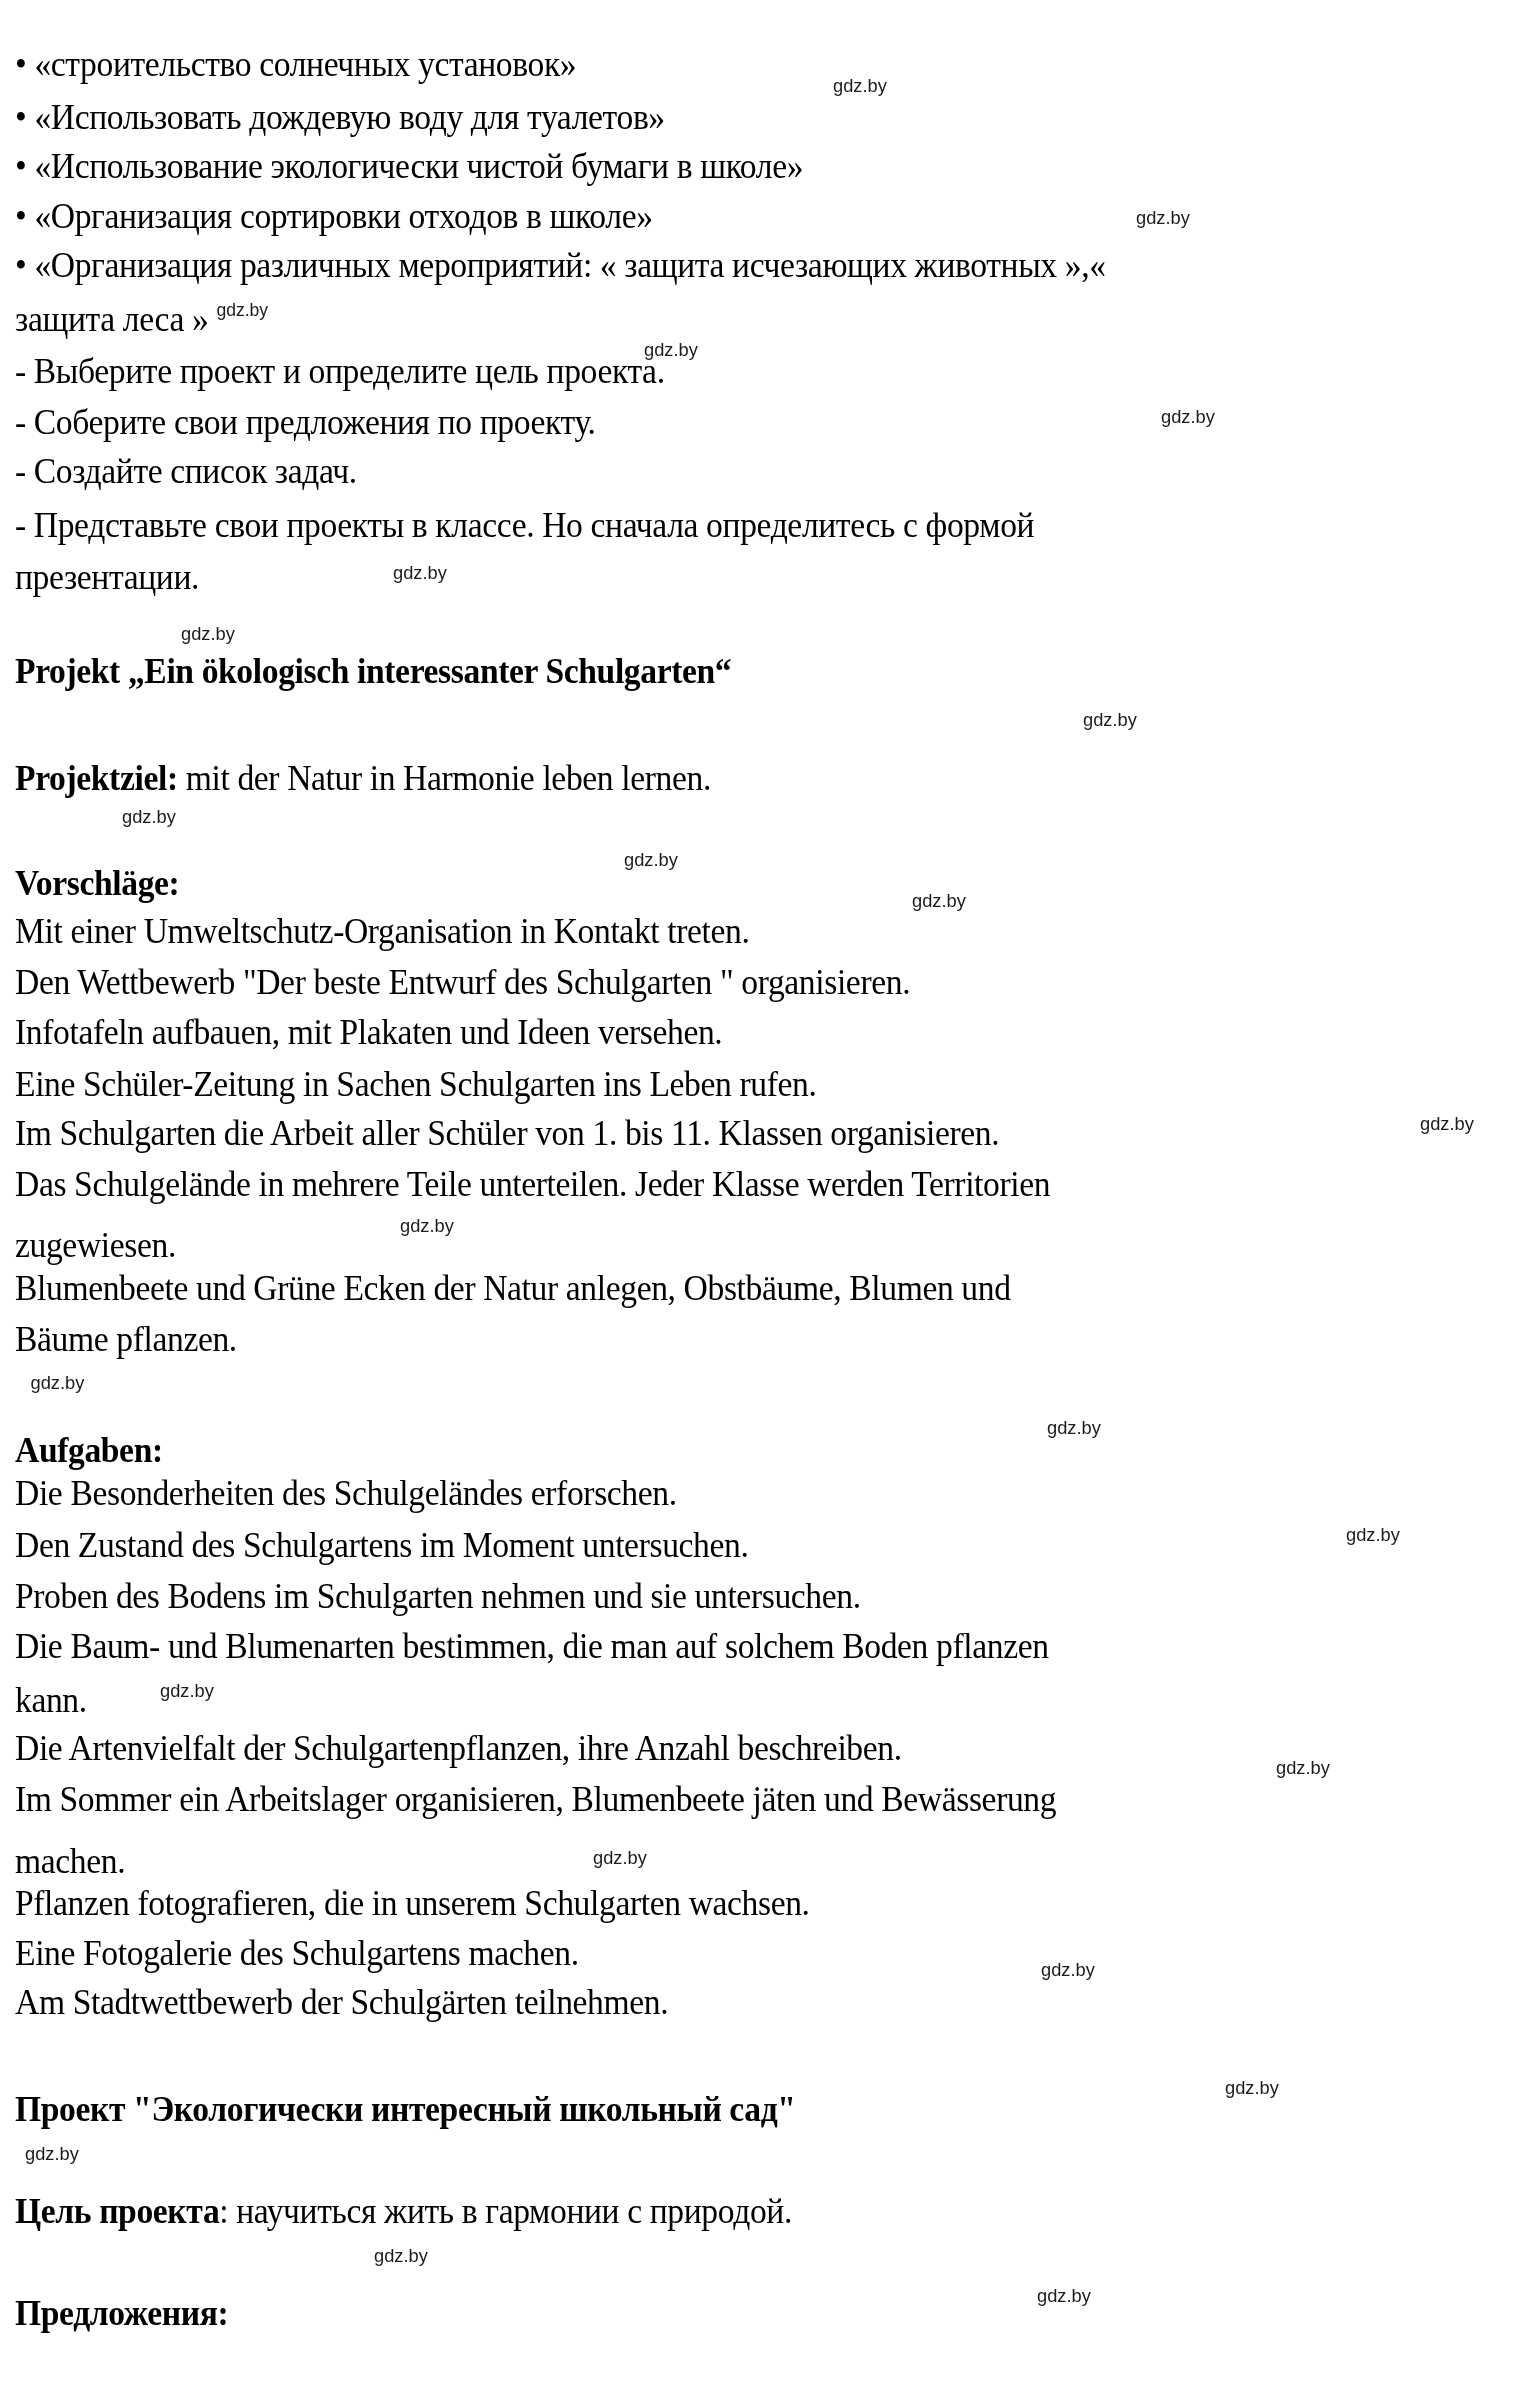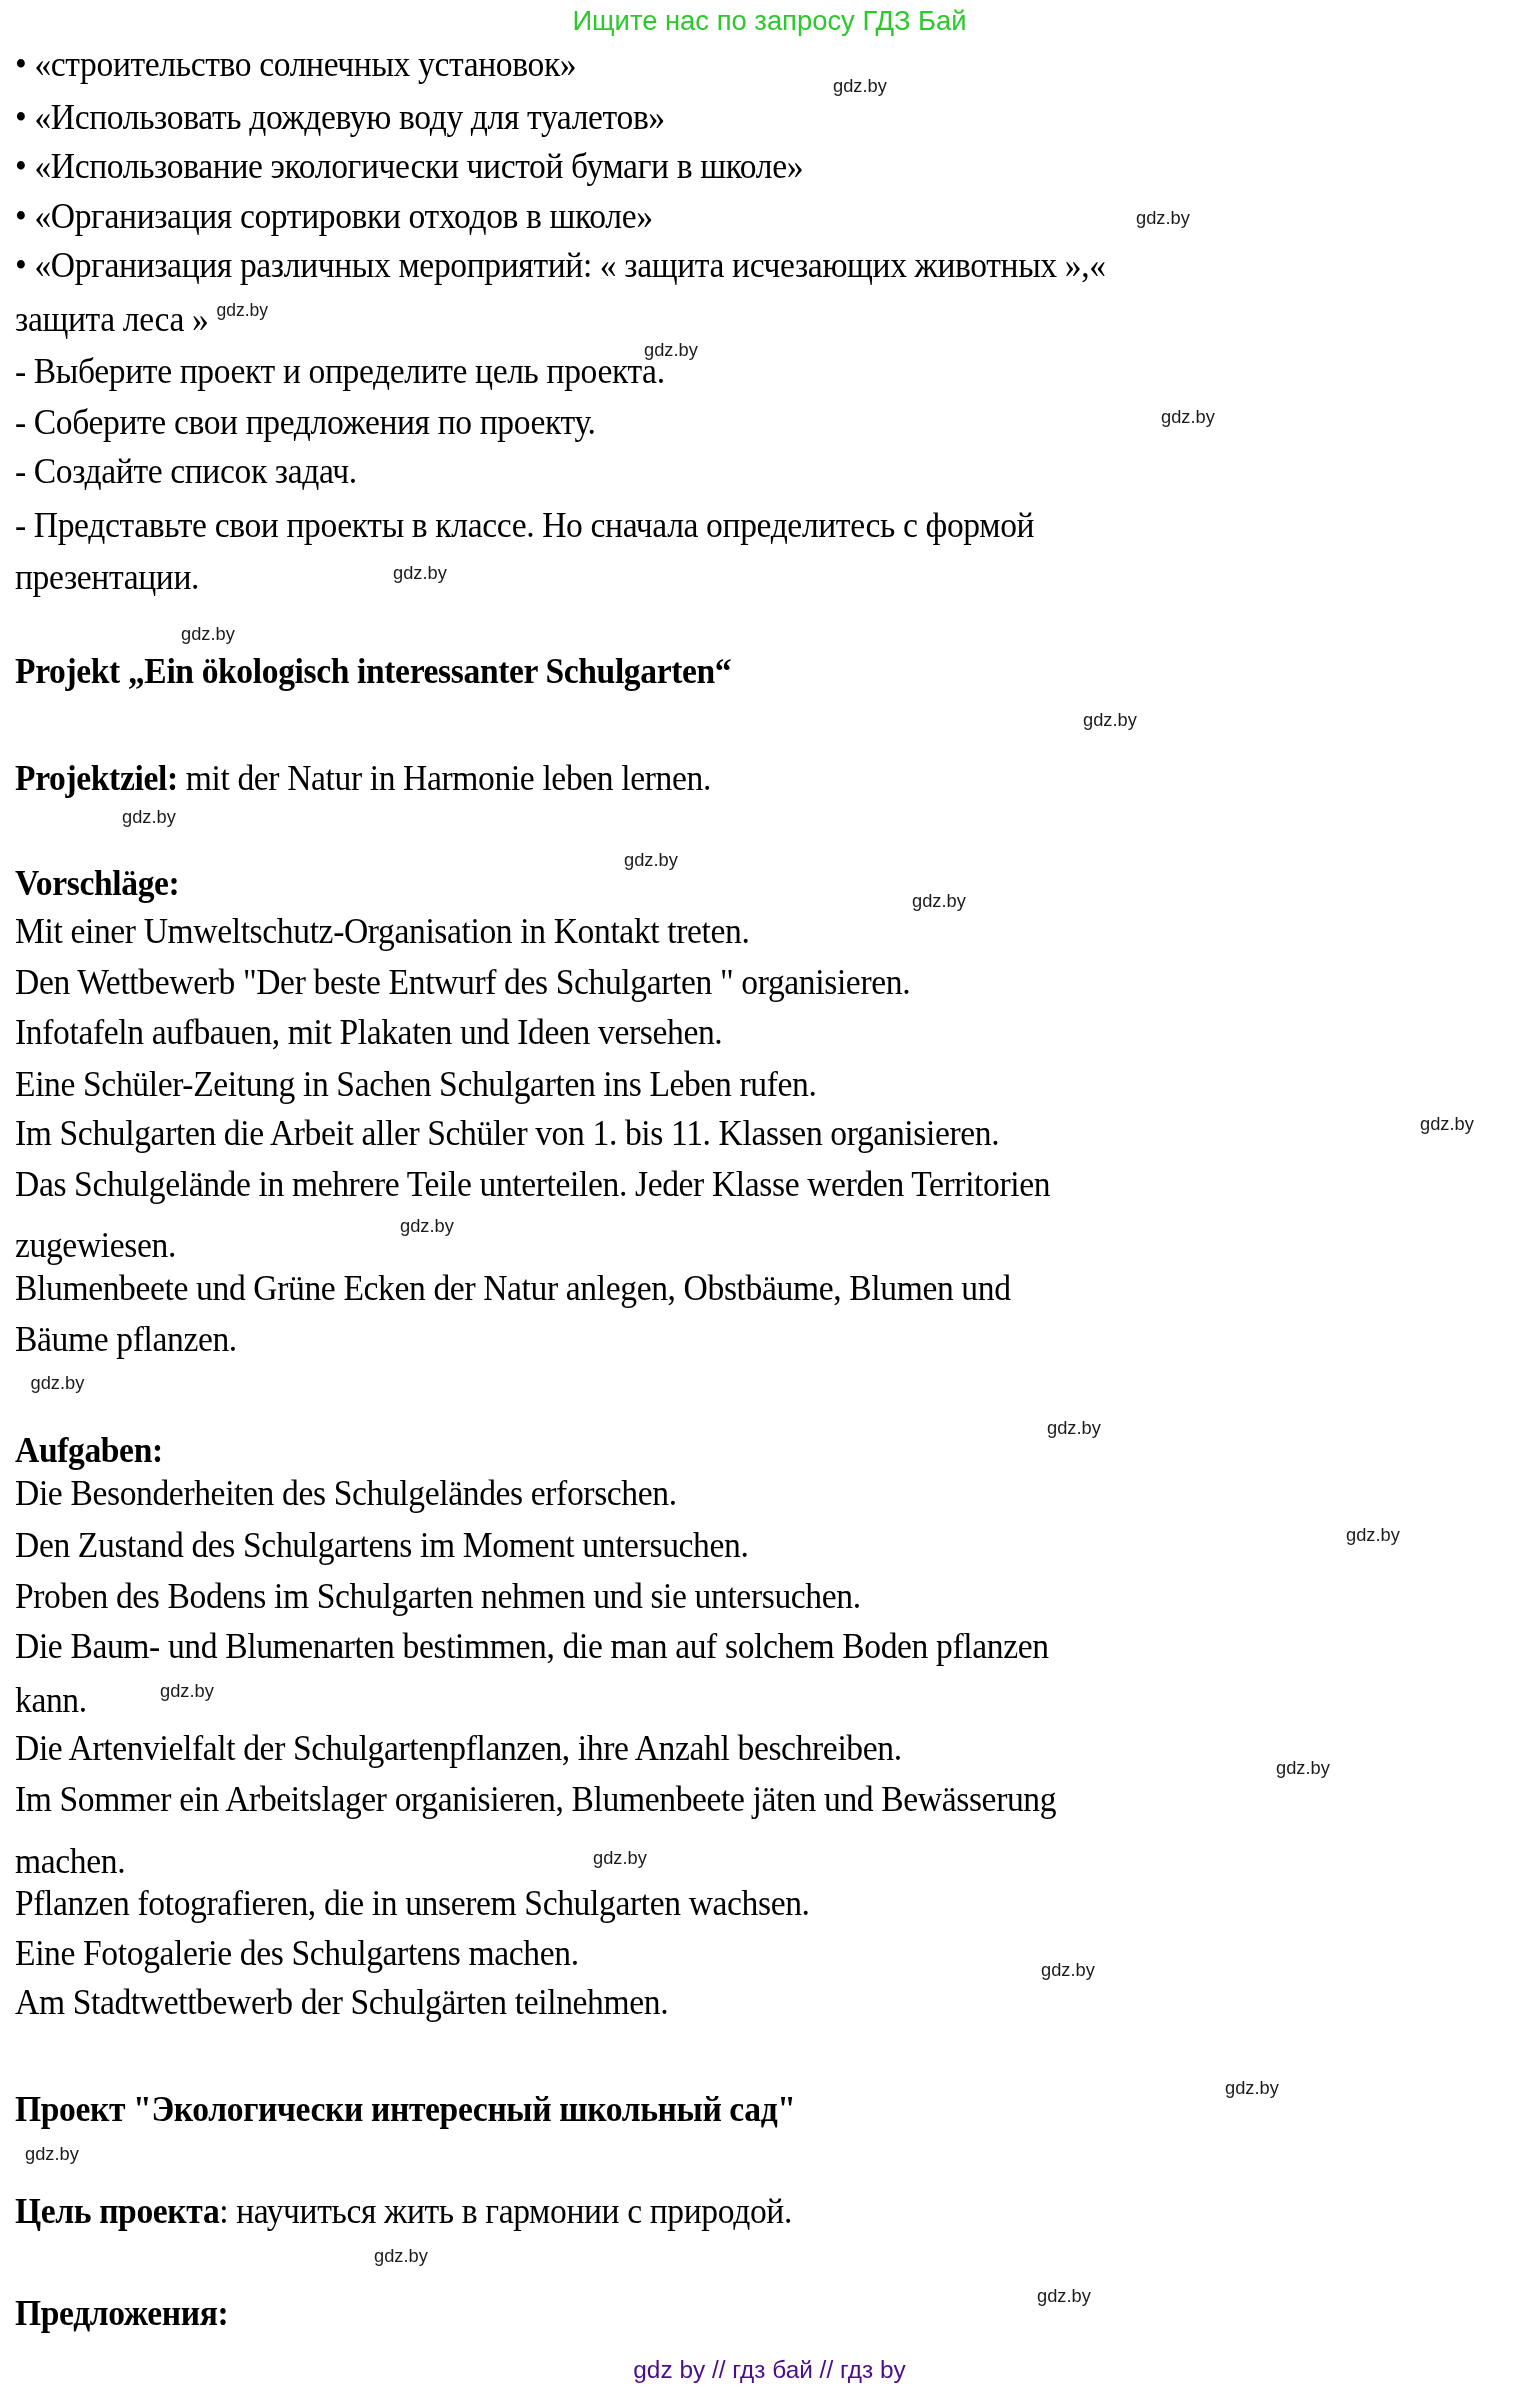--- a/index.html
+++ b/index.html
@@ -53,21 +53,20 @@
     font-family: "Liberation Sans", sans-serif;
     font-size: 24.4px;
     color: #4b0e8b;
   }
 </style>
 </head>
 <body>
 
 <div class="page">
 
-  <div class="promo">Ищите нас по запросу ГДЗ Бай</div>
 
   <div class="ln" style="top:44px">• «строительство солнечных установок»</div>
   <div class="ln" style="top:97px">• «Использовать дождевую воду для туалетов»</div>
   <div class="ln" style="top:146px">• «Использование экологически чистой бумаги в школе»</div>
   <div class="ln" style="top:196px">• «Организация сортировки отходов в школе»</div>
   <div class="ln" style="top:245px">• «Организация различных мероприятий: « защита исчезающих животных »,«</div>
   <div class="ln" style="top:299px"><span>защита леса »</span> <span class="wm-sup">gdz.by</span></div>
 
   <div class="ln" style="top:351px">- Выберите проект и определите цель проекта.</div>
   <div class="ln" style="top:402px">- Соберите свои предложения по проекту.</div>
@@ -128,16 +127,15 @@
   <span class="wm" style="left:1346px; top:1524px">gdz.by</span>
   <span class="wm" style="left:160px;  top:1680px">gdz.by</span>
   <span class="wm" style="left:1276px; top:1757px">gdz.by</span>
   <span class="wm" style="left:593px;  top:1847px">gdz.by</span>
   <span class="wm" style="left:1041px; top:1959px">gdz.by</span>
   <span class="wm" style="left:1225px; top:2077px">gdz.by</span>
   <span class="wm" style="left:25px;   top:2143px">gdz.by</span>
   <span class="wm" style="left:374px;  top:2245px">gdz.by</span>
   <span class="wm" style="left:1037px; top:2285px">gdz.by</span>
 
-  <div class="footer">gdz by  //  гдз бай  //  гдз by</div>
 
 </div>
 
 
 </body></html>

